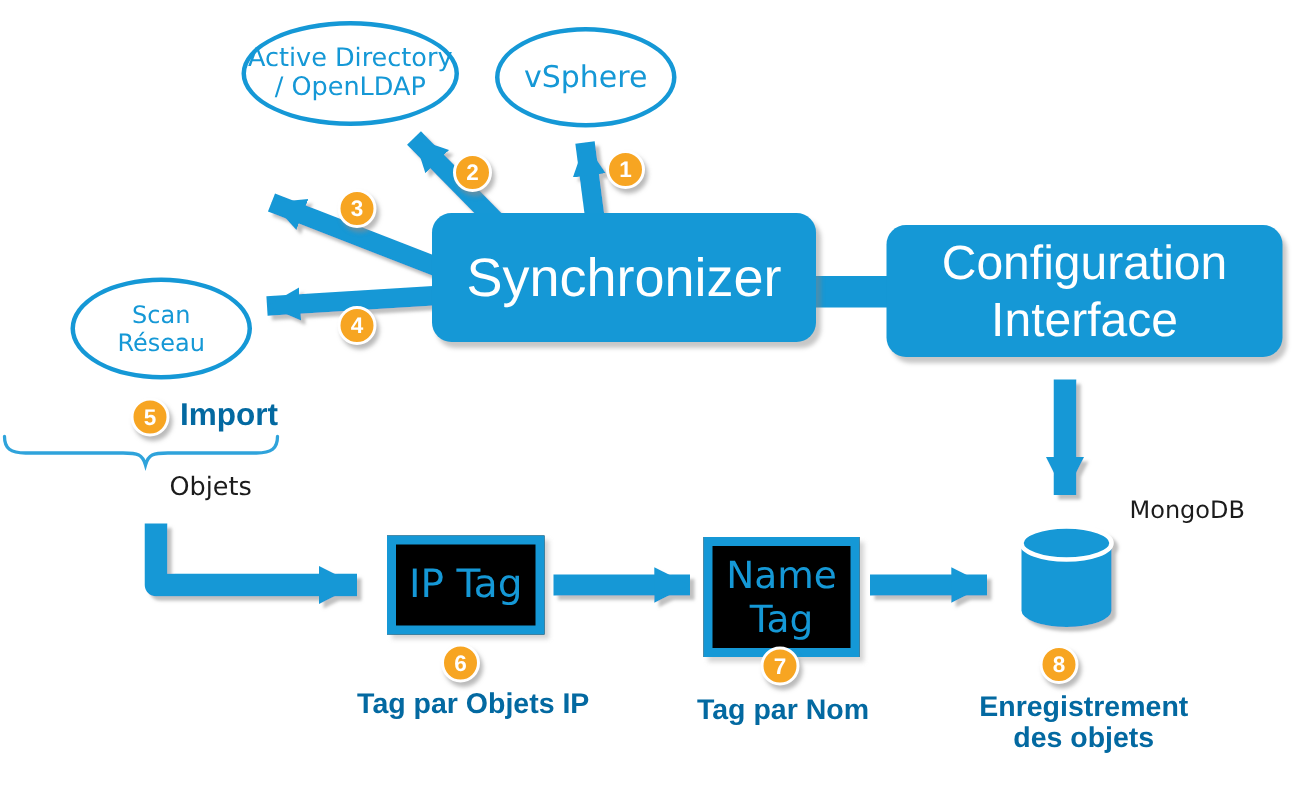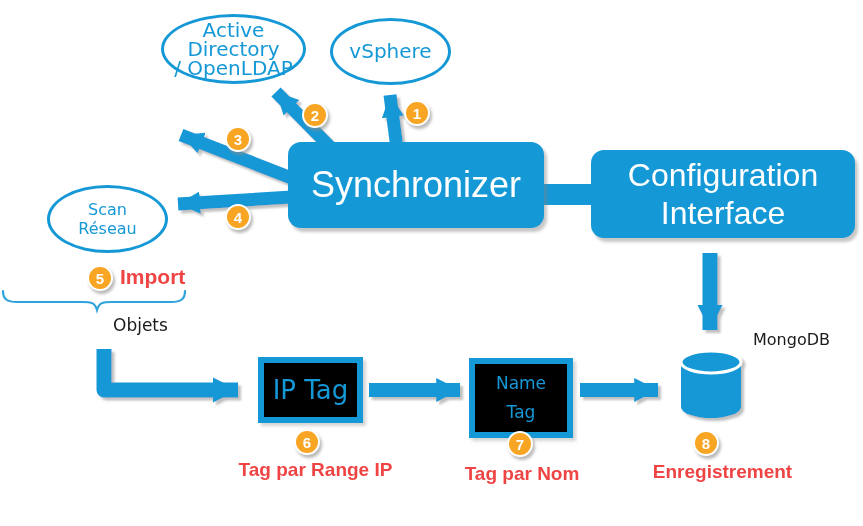--- a/index.html
+++ b/index.html
@@ -9,21 +9,21 @@
     background:#ffffff;
     font-family:"Liberation Sans", sans-serif;
   }
   #arrow-layer { position:absolute; left:0; top:0; z-index:1; }
 
   
   .ellipse {
     position:absolute; border:3px solid #1598D6; border-radius:50%;
     background:#ffffff; color:#1598D6;
     display:flex; flex-direction:column; align-items:center; justify-content:center;
-    font-family:"DejaVu Sans", sans-serif; font-size:20px; line-height:19px;
+    font-family:"DejaVu Sans", sans-serif; font-size:17px; line-height:19px;
     text-align:center; z-index:2;
   }
   #ellipse-ad      { left:161px; top:14px;  width:145px; height:70px; }
   #ellipse-vsphere { left:330px; top:18px;  width:121px; height:67px; font-size:20px; }
   #ellipse-nagios  { left:20px;  top:99px;  width:150px; height:61px; font-size:16px; }
   #ellipse-scan    { left:47px;  top:185px; width:121px; height:68px; font-size:16px;text-align:right; }
 
   
   .bluebox {
     position:absolute; background:#1598D6; border-radius:13px; color:#ffffff;
@@ -37,42 +37,42 @@
                       background:#1598D6; z-index:1; }
 
   
   .tagbox {
     position:absolute; background:#000000; border:6px solid #1598D6; color:#1598D6;
     display:flex; flex-direction:column; align-items:center; justify-content:center;
     font-family:"DejaVu Sans", sans-serif; text-align:center; z-index:2;
     box-shadow:3px 3px 3px rgba(150,150,150,0.4);
   }
   #box-iptag   { left:258px; top:357px; width:105px; height:66px; font-size:26px; }
-  #box-nametag { left:469px; top:358px; width:104px; height:80px; font-size:17px; line-height:29px; }
+  #box-nametag { left:469px; top:358px; width:104px; height:80px; font-size:25px; line-height:29px; }
 
   
   .badge {
     position:absolute; width:26px; height:26px; border-radius:50%;
     background:#F7A522; border:2px solid #ffffff;
     color:#ffffff; font-size:15px; font-weight:bold;
     display:flex; align-items:center; justify-content:center;
     box-shadow:2px 3px 3px rgba(140,140,140,0.6); z-index:3;
   }
   #badge-1 { left:404px; top:100px; }
   #badge-2 { left:302px; top:102px; }
   #badge-3 { left:225px; top:126px; }
   #badge-4 { left:225px; top:204px; }
   #badge-5 { left:87px;  top:265px; }
   #badge-6 { left:294px; top:429px; }
   #badge-7 { left:507px; top:431px; }
   #badge-8 { left:693px; top:430px; }
 
   
   .olabel {
-    position:absolute; color:#ef4444; font-weight:bold; z-index:2;
+    position:absolute; color:#0369a1; font-weight:bold; z-index:2;
     font-size:19px; text-align:center; line-height:21px;
   }
   #label-import  { left:120px; top:266px; font-size:21px; text-align:left; }
   #label-range   { left:224px; top:459px; width:183px; }
   #label-nom     { left:458px; top:463px; width:128px; }
   #label-enreg   { left:640px; top:461px; width:165px; }
 
   
   .klabel {
     position:absolute; color:#1b1b1b; z-index:2;
@@ -164,22 +164,23 @@
       <span>6</span>
     </div>
   <div class="badge" id="badge-7">
       <span>7</span>
     </div>
   <div class="badge" id="badge-8">
       <span>8</span>
     </div>
 
   <div class="olabel" id="label-import">Import</div>
-  <div class="olabel" id="label-range">Tag par Range IP</div>
+  <div class="olabel" id="label-range">Tag par Objets IP</div>
   <div class="olabel" id="label-nom">Tag par Nom</div>
   <div class="olabel" id="label-enreg">
     <span>Enregistrement</span><br>
+    <span>des objets</span>
   </div>
 
   <div class="klabel" id="label-objets">Objets</div>
   <div class="klabel" id="label-mongodb">MongoDB</div>
 
 </div>
 
 </body></html>

